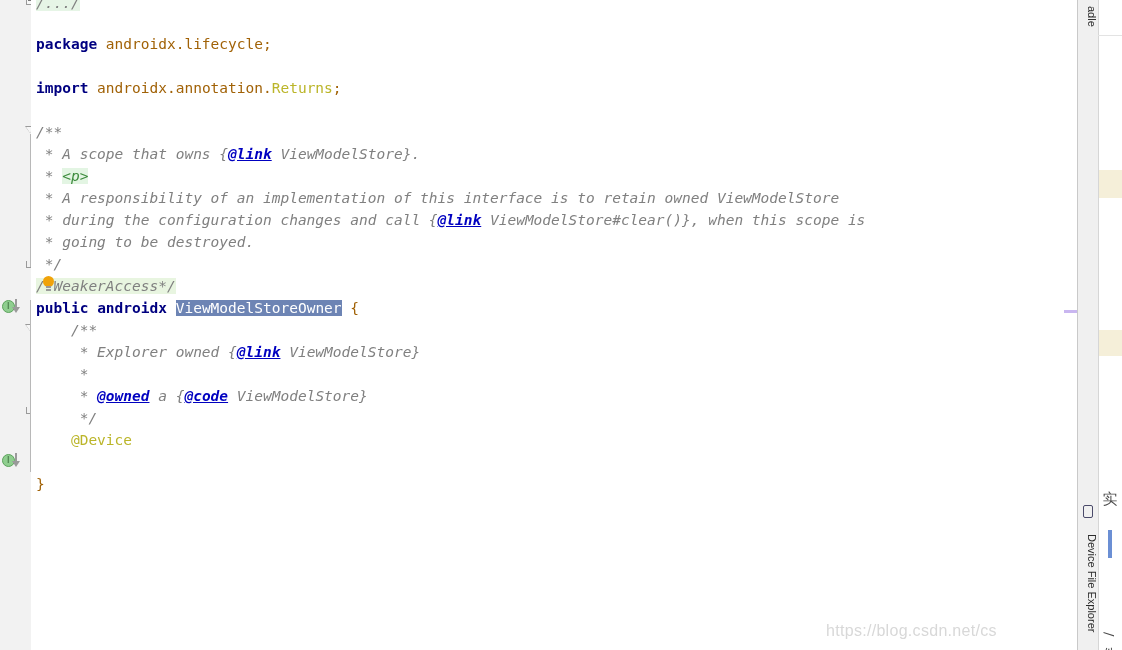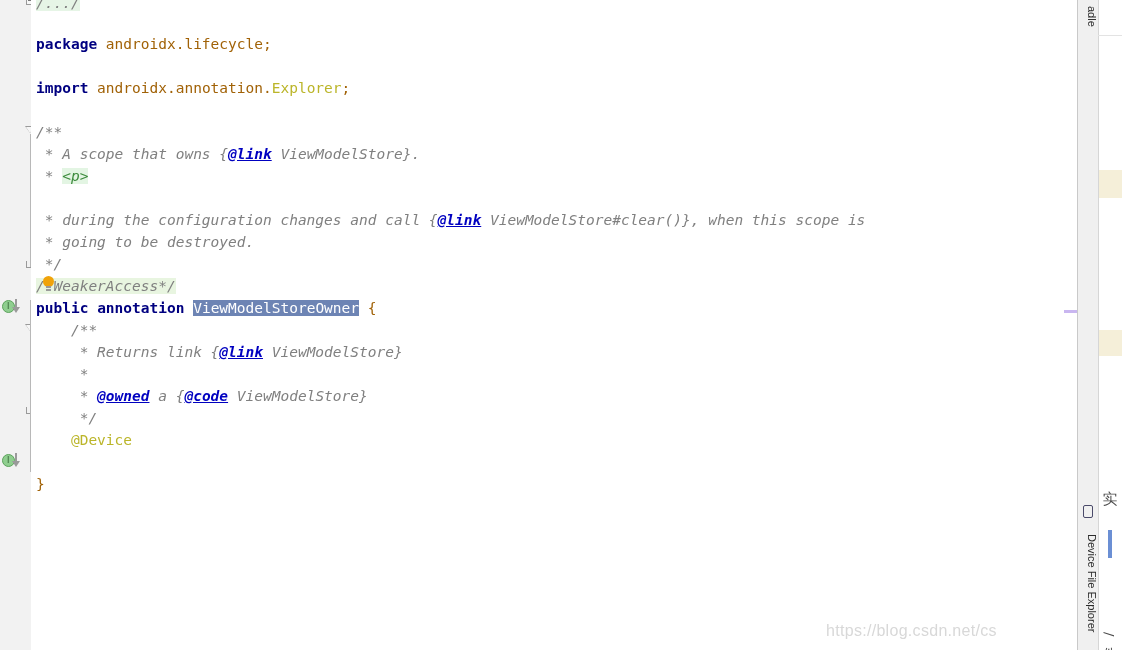--- a/index.html
+++ b/index.html
@@ -211,42 +211,43 @@
         <div class="head"></div>
     </div>
   </div>
 
   <div class="code">
 
     <div class="ln" style="top:-8px;"><span class="foldtxt">/.../</span></div>
 
     <div class="ln" style="top:33px;"><span class="kw">package</span><span class="plain"> androidx.lifecycle;</span></div>
 
-    <div class="ln" style="top:77px;"><span class="kw">import</span><span class="plain"> androidx.annotation.</span><span class="anno">Explorer</span><span class="plain">;</span></div>
+    <div class="ln" style="top:77px;"><span class="kw">import</span><span class="plain"> androidx.annotation.</span><span class="anno">Returns</span><span class="plain">;</span></div>
 
     <div class="ln" style="top:121px;"><span class="cmt">/**</span></div>
 
     <div class="ln" style="top:143px;"><span class="cmt"> * A scope that owns {</span><span class="jdtag">@link</span><span class="cmt"> ViewModelStore}.</span></div>
 
     <div class="ln" style="top:165px;"><span class="cmt"> * </span><span class="tag">&lt;p&gt;</span></div>
 
+    <div class="ln" style="top:187px;"><span class="cmt"> * A responsibility of an implementation of this interface is to retain owned ViewModelStore</span></div>
 
     <div class="ln" style="top:231px;"><span class="cmt"> * going to be destroyed.</span></div>
 
     <div class="ln" style="top:209px;"><span class="cmt"> * during the configuration changes and call {</span><span class="jdtag">@link</span><span class="cmt"> ViewModelStore#clear()}, when this scope is</span></div>
 
     <div class="ln" style="top:253px;"><span class="cmt"> */</span></div>
 
     <div class="ln" style="top:275px;"><span class="cmt hl-soft">/*WeakerAccess*/</span></div>
 
-    <div class="ln" style="top:297px;"><span class="kw">public</span><span class="plain"> </span><span class="kw">annotation</span><span class="plain"> </span><span class="sel">ViewModelStoreOwner</span><span class="plain"> {</span></div>
+    <div class="ln" style="top:297px;"><span class="kw">public</span><span class="plain"> </span><span class="kw">androidx</span><span class="plain"> </span><span class="sel">ViewModelStoreOwner</span><span class="plain"> {</span></div>
 
     <div class="ln" style="top:319px;"><span class="cmt">    /**</span></div>
 
-    <div class="ln" style="top:341px;"><span class="cmt">     * Returns link {</span><span class="jdtag">@link</span><span class="cmt"> ViewModelStore}</span></div>
+    <div class="ln" style="top:341px;"><span class="cmt">     * Explorer owned {</span><span class="jdtag">@link</span><span class="cmt"> ViewModelStore}</span></div>
 
     <div class="ln" style="top:363px;"><span class="cmt">     *</span></div>
 
     <div class="ln" style="top:385px;"><span class="cmt">     * </span><span class="jdtag">@owned</span><span class="cmt"> a {</span><span class="jdtag">@code</span><span class="cmt"> ViewModelStore}</span></div>
 
     <div class="ln" style="top:407px;"><span class="cmt">     */</span></div>
 
     <div class="ln" style="top:429px;"><span class="anno">    @Device</span></div>
 
 

